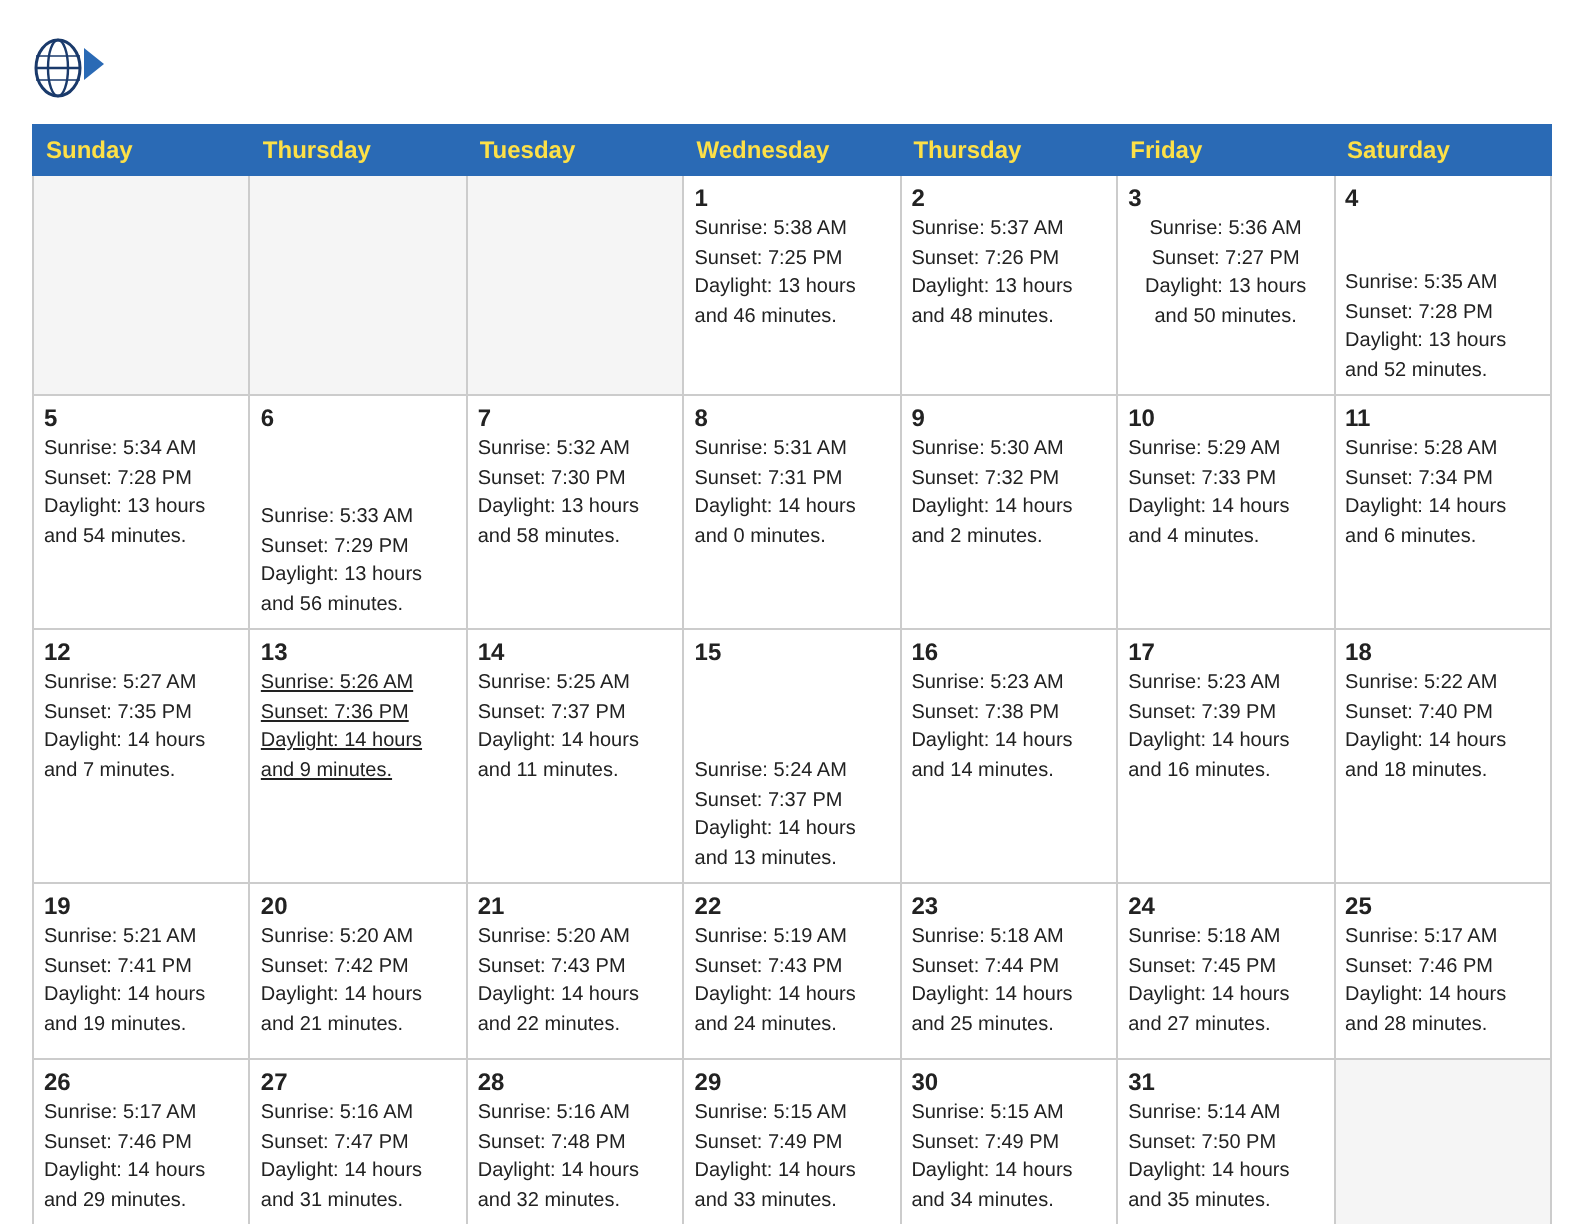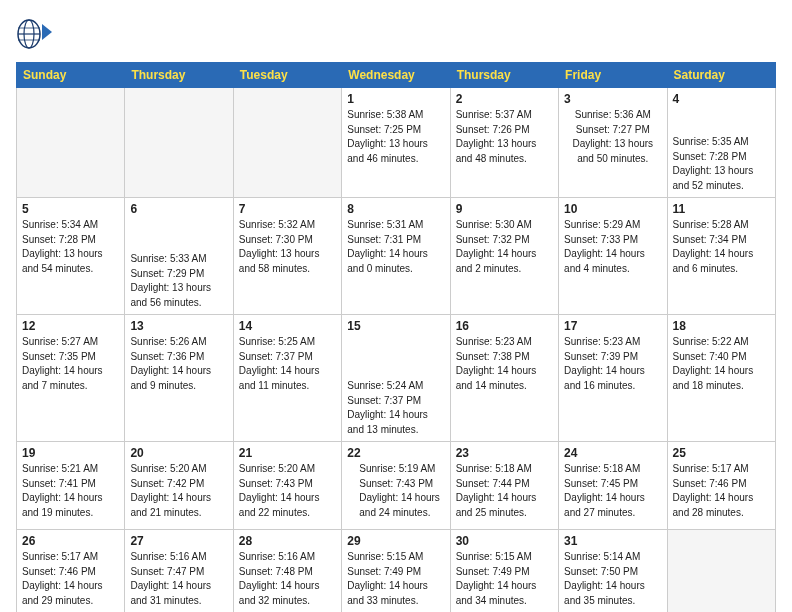--- a/index.html
+++ b/index.html
@@ -207,21 +207,21 @@
       <tr>
         <td>
           <span class="day-num">12</span>
           <div class="day-info" style="white-space: pre-line;">Sunrise: 5:27 AM
 Sunset: 7:35 PM
 Daylight: 14 hours
 and 7 minutes.</div>
         </td>
         <td>
           <span class="day-num">13</span>
-          <div class="day-info" style="white-space: pre-line;">Sunrise: 5:26 AM
+          <div class="day-info" style="white-space: pre-line; text-decoration: underline;">Sunrise: 5:26 AM
 Sunset: 7:36 PM
 Daylight: 14 hours
 and 9 minutes.</div>
         </td>
         <td>
           <span class="day-num">14</span>
           <div class="day-info" style="white-space: pre-line;">Sunrise: 5:25 AM
 Sunset: 7:37 PM
 Daylight: 14 hours
 and 11 minutes.</div>
@@ -272,21 +272,21 @@
         </td>
         <td>
           <span class="day-num">21</span>
           <div class="day-info" style="white-space: pre-line;">Sunrise: 5:20 AM
 Sunset: 7:43 PM
 Daylight: 14 hours
 and 22 minutes.</div>
         </td>
         <td>
           <span class="day-num">22</span>
-          <div class="day-info" style="white-space: pre-line; margin-left: 12px;">Sunrise: 5:19 AM
+          <div class="day-info" style="white-space: pre-line;">Sunrise: 5:19 AM
 Sunset: 7:43 PM
 Daylight: 14 hours
 and 24 minutes.</div>
         </td>
         <td>
           <span class="day-num">23</span>
           <div class="day-info" style="white-space: pre-line;">Sunrise: 5:18 AM
 Sunset: 7:44 PM
 Daylight: 14 hours
 and 25 minutes.</div>

